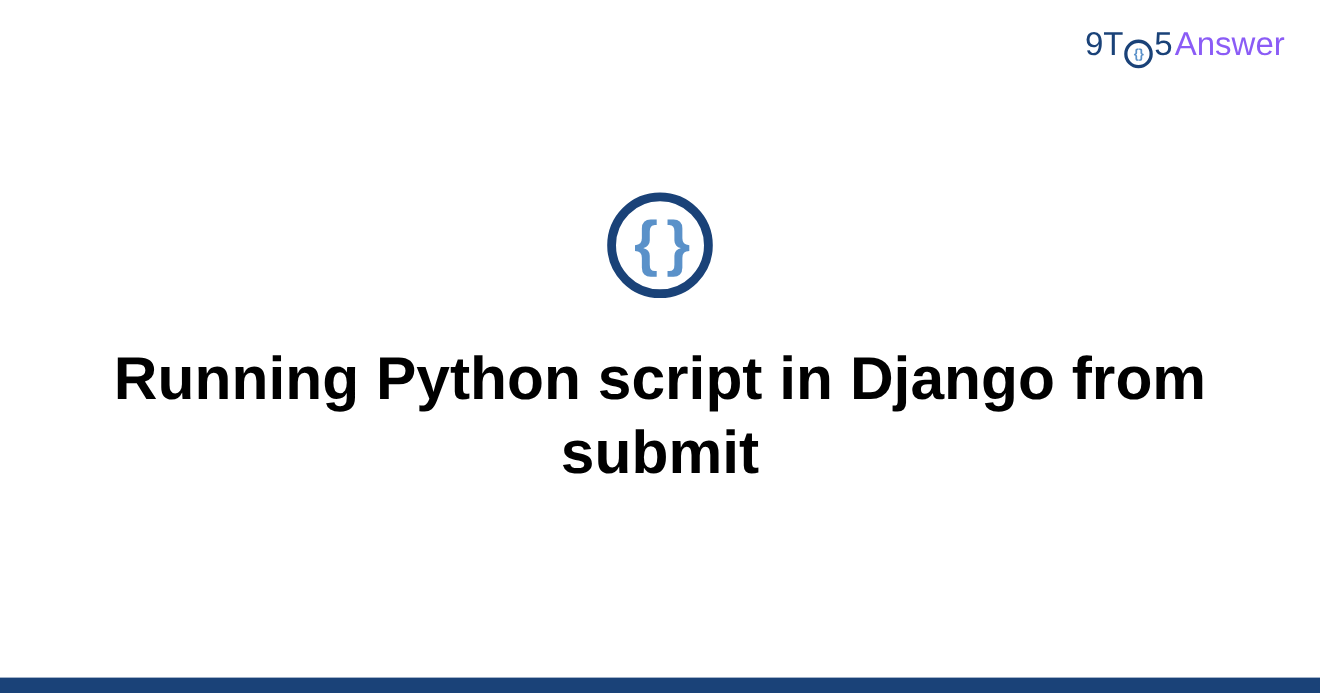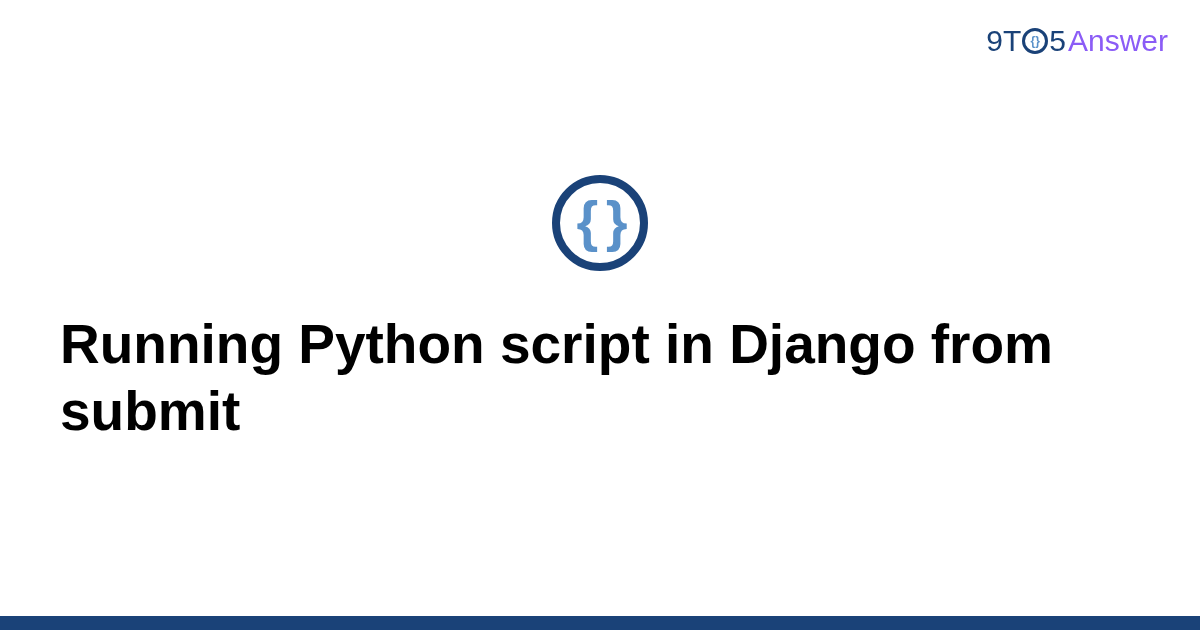--- a/index.html
+++ b/index.html
@@ -13,21 +13,21 @@
       background: #ffffff;
       font-family: Arial, Helvetica, sans-serif;
       position: relative;
       overflow: hidden;
     }
     .header-logo {
       position: absolute;
       top: 24px;
       right: 32px;
       display: flex;
-      align-items: flex-start;
+      align-items: flex-end;
       font-size: 30px;
       font-weight: 400;
     }
     .logo-9t { color: #1a4278; font-weight: 500; }
     .logo-0-wrap {
       position: relative;
       display: inline-flex;
       align-items: center;
       justify-content: center;
       margin: 0 1px;
@@ -79,20 +79,21 @@
       font-family: "Segoe UI", Arial, sans-serif;
       letter-spacing: -4px;
       line-height: 1;
       position: relative;
       top: -2px;
     }
     .title {
       font-size: 55px;
       font-weight: 700;
       color: #000000;
+      text-align: center;
       line-height: 1.22;
       max-width: 1080px;
     }
     .footer-bar {
       position: absolute;
       left: 0;
       bottom: 0;
       width: 1200px;
       height: 14px;
       background: #1a4278;

